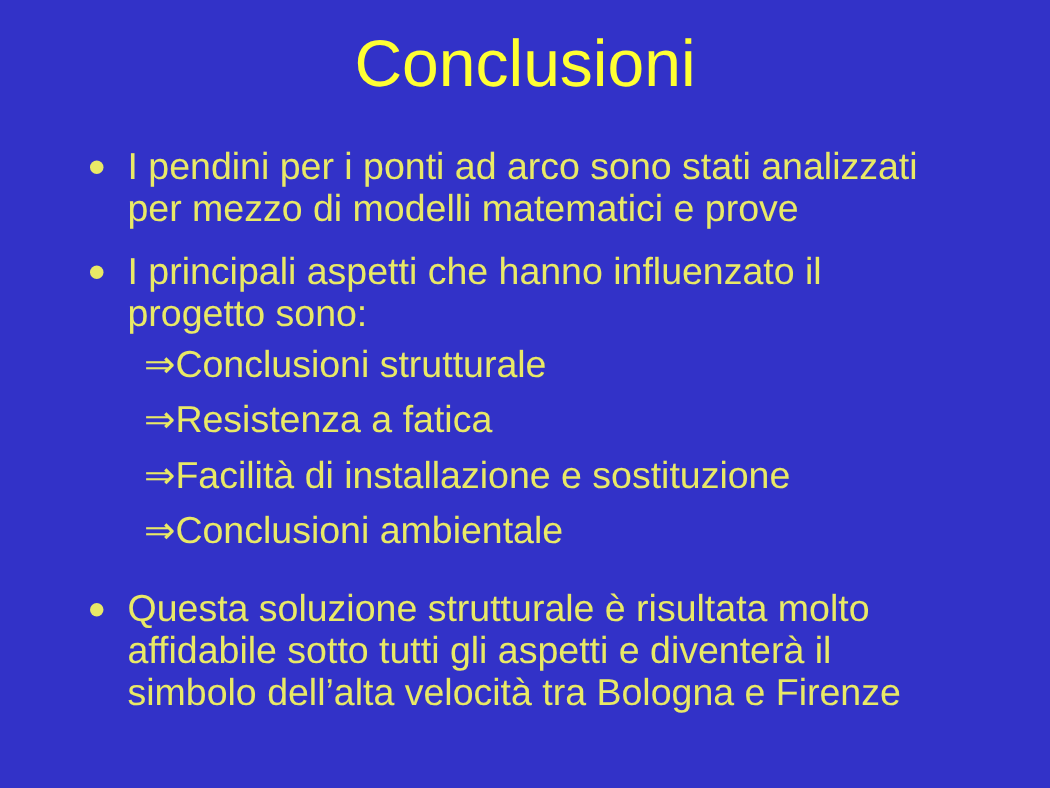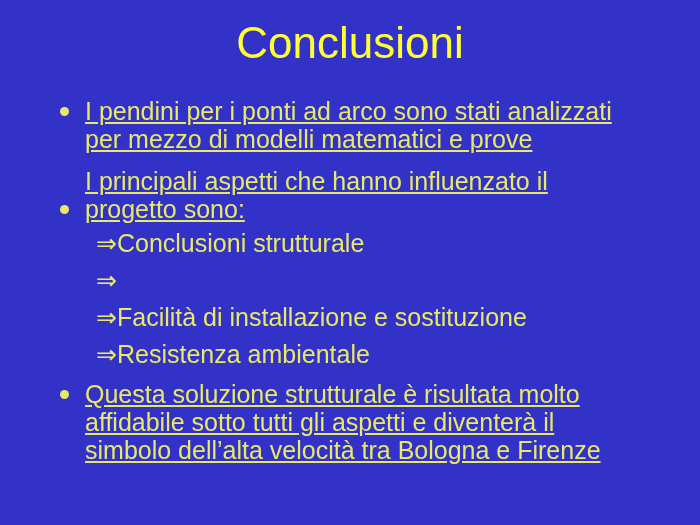--- a/index.html
+++ b/index.html
@@ -34,25 +34,23 @@
     left: 55px;
     top: 97px;
     width: 625px;
     color: #E9E966;
     font-size: 25px;
     line-height: 28px;
   }
   .bullet-row {
     display: flex;
     align-items: flex-start;
-    text-decoration: underline;
   }
   .bullet-row + .bullet-row {
     margin-top: 14px;
-    align-items: flex-end;
   }
   .marker-cell {
     flex: 0 0 30px;
     position: relative;
     height: 28px;
   }
   .dot {
     position: absolute;
     left: 5px;
     top: 10px;
@@ -106,33 +104,34 @@
 progetto sono:</span>
     </div>
 
     <div class="sub-row first">
       <span class="arrow">⇒</span>
       <span class="sub-text">Conclusioni strutturale</span>
     </div>
 
     <div class="sub-row">
       <span class="arrow">⇒</span>
+      <span class="sub-text">Resistenza a fatica</span>
     </div>
 
     <div class="sub-row">
       <span class="arrow">⇒</span>
       <span class="sub-text">Facilità di installazione e sostituzione</span>
     </div>
 
     <div class="sub-row">
       <span class="arrow">⇒</span>
-      <span class="sub-text">Resistenza ambientale</span>
+      <span class="sub-text">Conclusioni ambientale</span>
     </div>
 
-    <div class="bullet-row" style="margin-top: 12px;">
+    <div class="bullet-row" style="margin-top: 24px;">
       <span class="marker-cell">
           <span class="dot"></span>
         </span>
       <span class="bullet-text">Questa soluzione strutturale è risultata molto
 affidabile sotto tutti gli aspetti e diventerà il
 simbolo dell’alta velocità tra Bologna e Firenze</span>
     </div>
 
   </div>
 </div>

